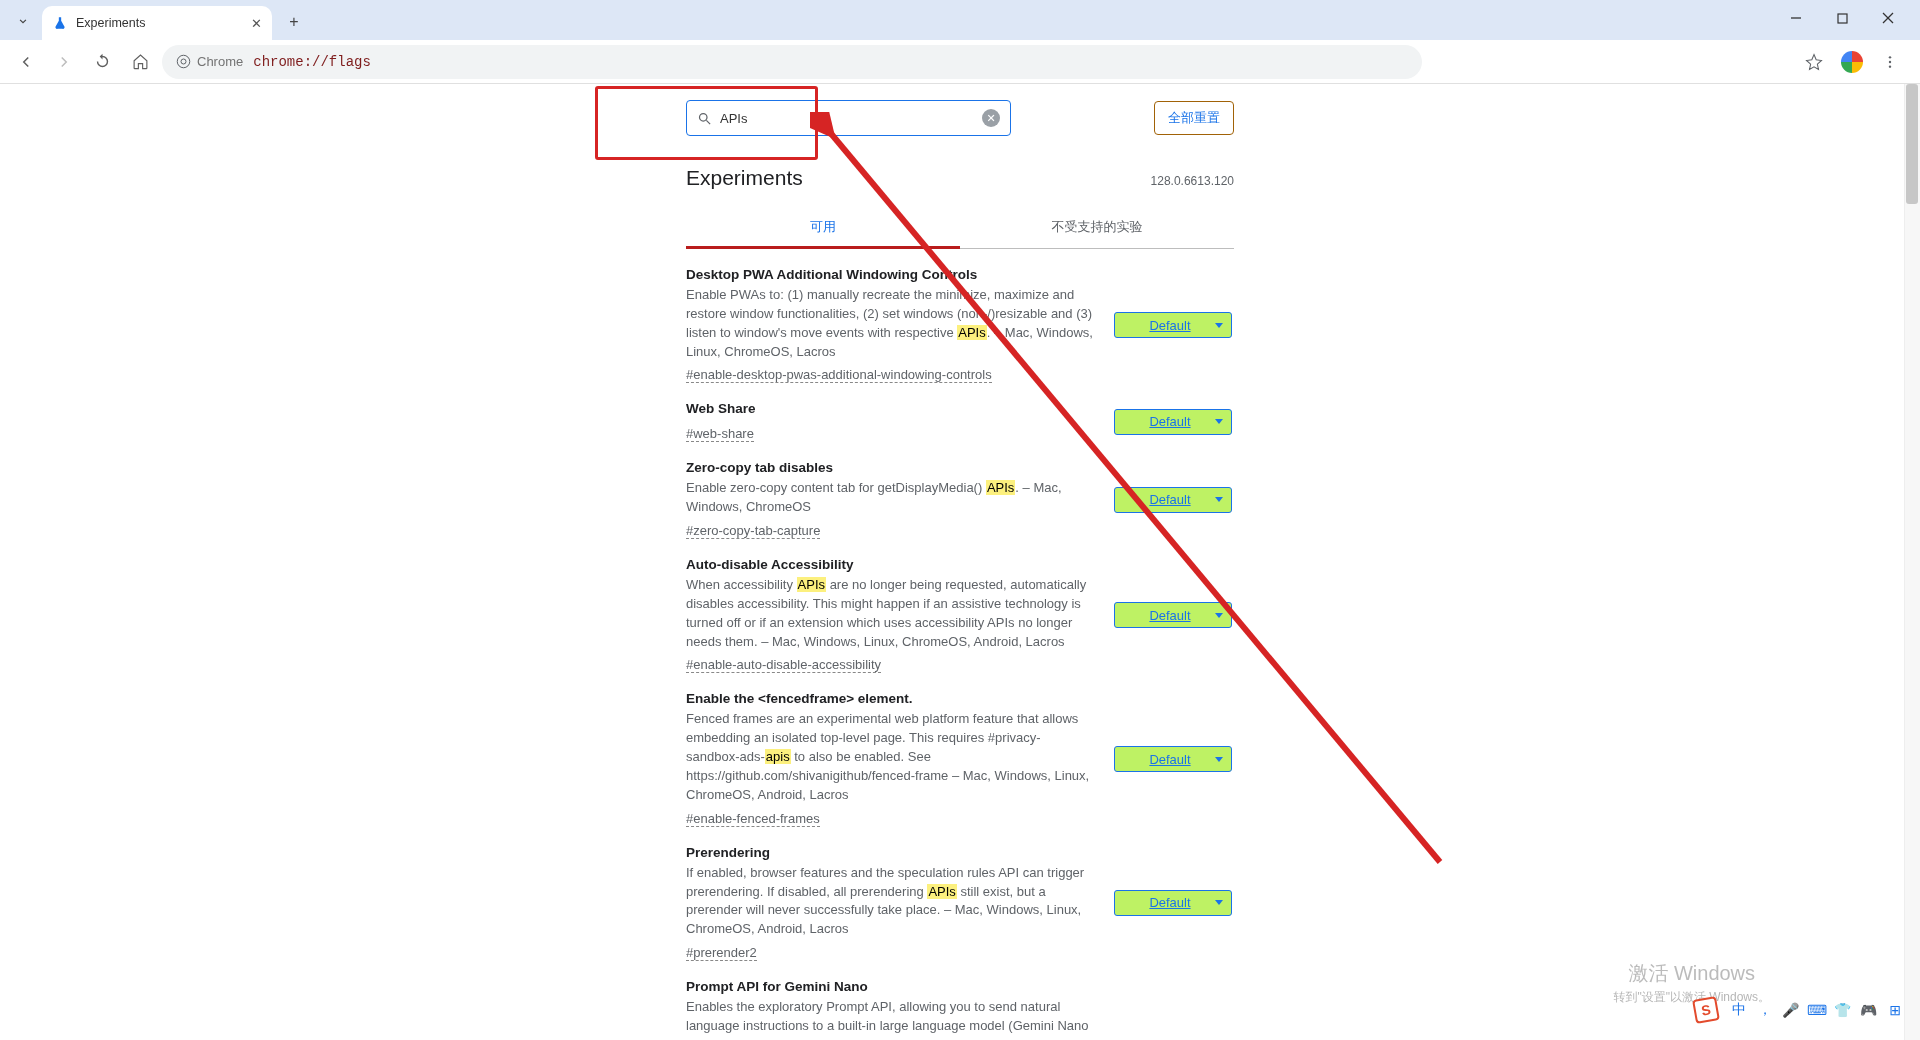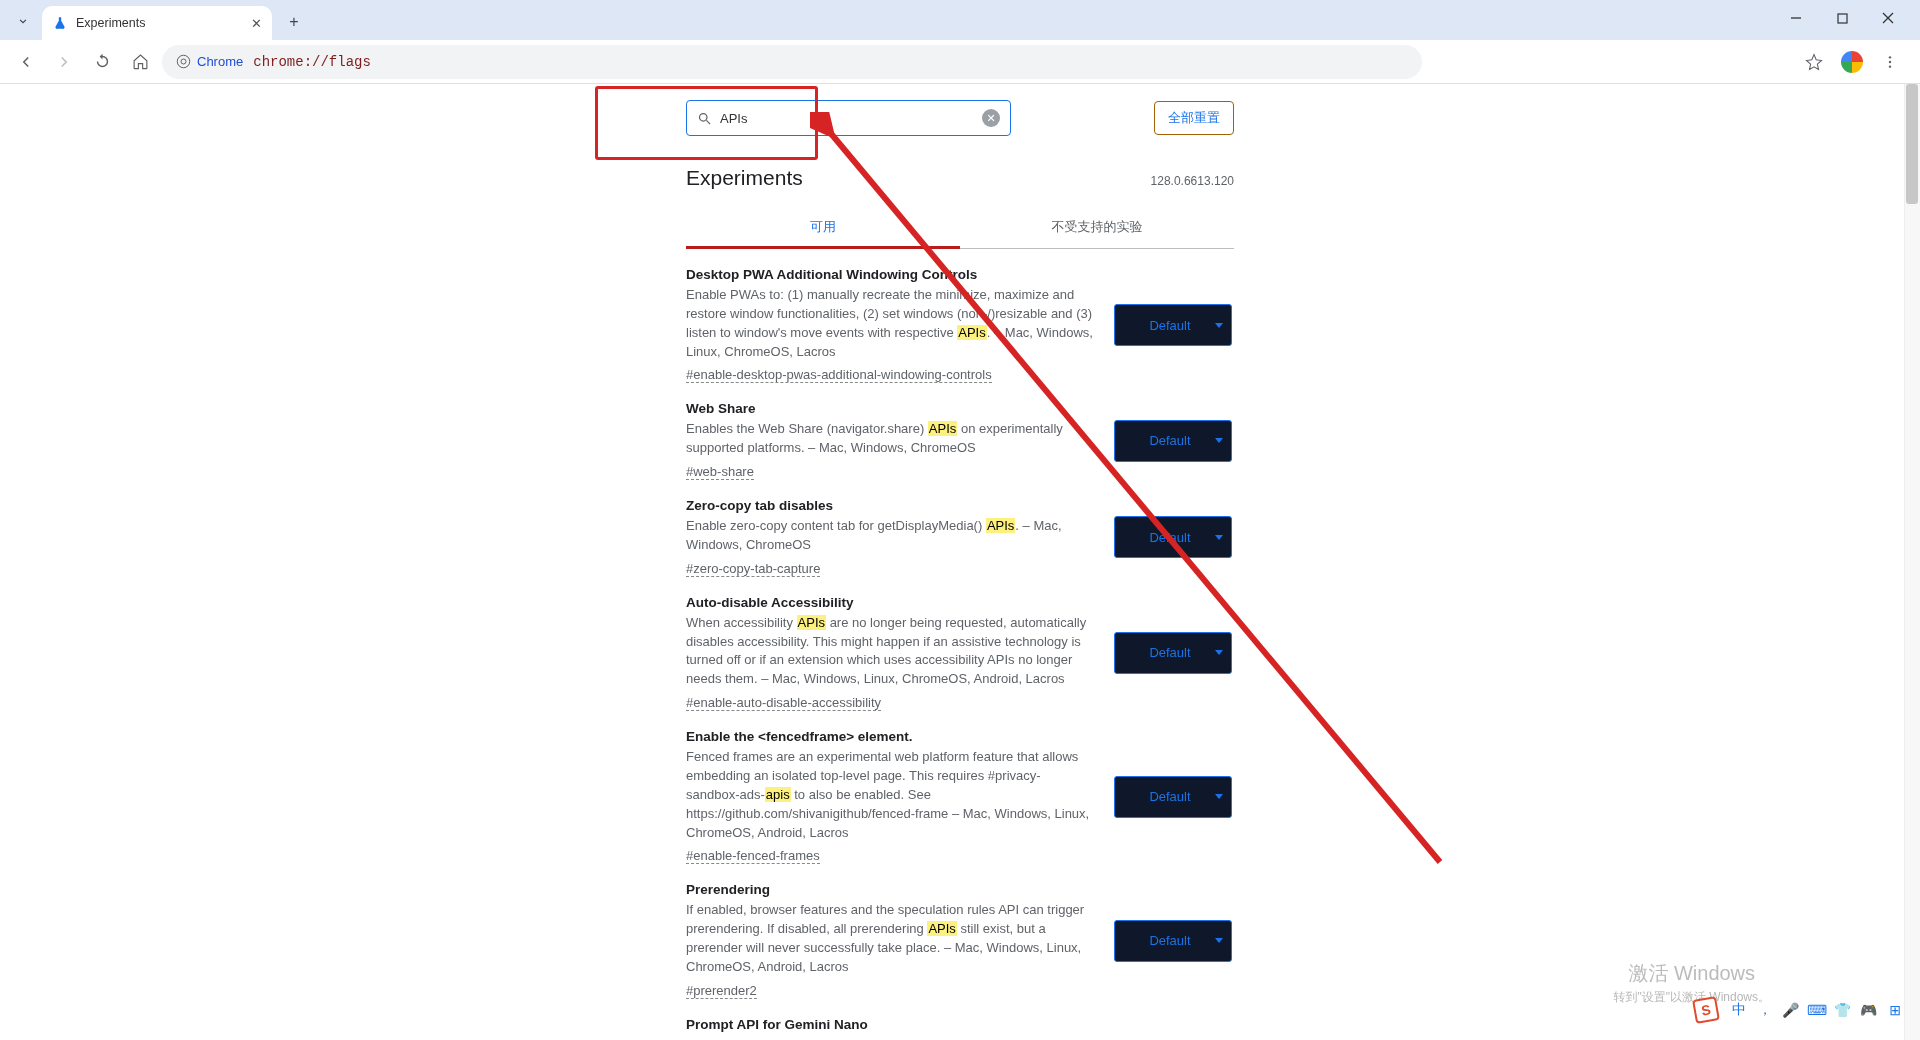--- a/index.html
+++ b/index.html
@@ -13,21 +13,21 @@
 .tab .tab-title { flex: 1; }
 .tab .close-x { color: #555; cursor: pointer; font-size: 13px; }
 .new-tab { width: 28px; height: 28px; margin-left: 8px; margin-bottom: 4px; display: flex; align-items: center; justify-content: center; color: #444; cursor: pointer; font-size: 16px; }
 .win-controls { margin-left: auto; display: flex; gap: 2px; margin-bottom: 8px; }
 .win-controls span { width: 44px; height: 28px; display: flex; align-items: center; justify-content: center; color: #333; cursor: pointer; }
 
 .toolbar { background: #fff; height: 44px; display: flex; align-items: center; padding: 0 10px; gap: 6px; border-bottom: 1px solid #e0e0e0; }
 .nav-btn { width: 32px; height: 32px; display: flex; align-items: center; justify-content: center; color: #555; cursor: pointer; border-radius: 50%; }
 .nav-btn.disabled { color: #b8b8b8; }
 .omnibox { flex: 0 0 1260px; height: 34px; background: #f1f3f4; border-radius: 17px; display: flex; align-items: center; padding: 0 14px; gap: 10px; font-size: 14px; color: #555; }
-.omnibox .chrome-chip { display: flex; align-items: center; gap: 6px; color: #1d4ed8; font-size: 13px; }
+.omnibox .chrome-chip { display: flex; align-items: center; gap: 6px; color: #737373; font-size: 13px; }
 .omnibox .url-text { color: #7f1d1d; font-family: Liberation Mono, monospace; }
 .toolbar-right { margin-left: auto; display: flex; align-items: center; gap: 10px; padding-right: 6px; }
 .toolbar-right .ico { width: 28px; height: 28px; display: flex; align-items: center; justify-content: center; color: #5f6368; cursor: pointer; }
 .avatar { width: 22px; height: 22px; border-radius: 50%; background: conic-gradient(#ea4335 0 90deg,#fbbc05 90deg 180deg,#34a853 180deg 270deg,#4285f4 270deg 360deg); }
 
 
 .page-viewport { position: relative; height: calc(1040px - 84px); overflow: hidden; }
 .page-content { width: 100%; padding-top: 6px; }
 .scrollbar-track { position: absolute; top: 0; right: 0; width: 16px; height: 100%; background: #f7f7f7; border-left: 1px solid #eee; }
 .scrollbar-thumb { position: absolute; top: 0; right: 2px; width: 12px; height: 120px; background: #c7c7c7; border-radius: 3px; }
@@ -46,21 +46,21 @@
 .tabs-row .ftab { flex: 1; text-align: center; padding: 10px 0; font-size: 13px; color: #5f6368; cursor: pointer; }
 .tabs-row .ftab.active { color: #1a73e8; border-bottom: 3px solid #b91c1c; margin-bottom: -1px; }
 
 .flag { margin-top: 18px; display: flex; gap: 20px; }
 .flag-left { flex: 1; }
 .flag-title { font-size: 13.5px; font-weight: 600; color: #202124; margin-bottom: 4px; }
 .flag-desc { font-size: 13px; color: #5f6368; line-height: 1.45; }
 .flag-desc mark { background: #fcf07e; padding: 0 1px; }
 .flag-hash { font-size: 13px; color: #5f6368; border-bottom: 1px dashed #888; display: inline-block; margin-top: 6px; cursor: pointer; }
 .flag-right { width: 120px; flex-shrink: 0; display: flex; align-items: center; }
-.dropdown { width: 118px; height: 42px; border: 1px solid #1a73e8; border-radius: 3px; background: #0f172a; color: #1a73e8; font-size: 13px; display: flex; align-items: center; justify-content: center; gap: 14px; cursor: pointer; position: relative; padding-right: 6px; }
+.dropdown { width: 118px; height: 26px; border: 1px solid #1a73e8; border-radius: 3px; background: #bef264; color: #1a73e8; font-size: 13px; display: flex; align-items: center; justify-content: center; gap: 14px; cursor: pointer; position: relative; padding-right: 6px; text-decoration: underline; }
 .dropdown::after { content: ""; border-left: 4px solid transparent; border-right: 4px solid transparent; border-top: 5px solid #1a73e8; position: absolute; right: 8px; }
 
 
 .annot-box { position: absolute; border: 3px solid #d62424; border-radius: 3px; pointer-events: none; }
 .annot-arrow { position: absolute; pointer-events: none; }
 
 
 .watermark { position: absolute; right: 150px; bottom: 34px; text-align: left; color: rgba(120,120,120,0.55); font-size: 12px; line-height: 1.5; }
 .watermark .l1 { font-size: 20px; color: rgba(120,120,120,0.5); text-align: center; }
 .tray { position: absolute; right: 16px; bottom: 18px; display: flex; gap: 8px; align-items: center; }
@@ -185,21 +185,21 @@
       </div>
 
       <div id="flags-list">
           <div class="flag">
             <div class="flag-left"><div class="flag-title">Desktop PWA Additional Windowing Controls</div><div class="flag-desc">Enable PWAs to: (1) manually recreate the minimize, maximize and restore window functionalities, (2) set windows (non-/)resizable and (3) listen to window's move events with respective <mark>APIs</mark>. – Mac, Windows, Linux, ChromeOS, Lacros</div><a class="flag-hash">#enable-desktop-pwas-additional-windowing-controls</a></div>
             <div class="flag-right">
               <div class="dropdown">Default</div>
             </div>
           </div>
           <div class="flag">
-            <div class="flag-left"><div class="flag-title">Web Share</div><div class="flag-desc">Enables the Web Share (navigator.share) <mark>APIs</mark> on experimentally supported platforms. – Mac, Windows, ChromeOS</div><a class="flag-hash">#web-share</a></div>
+            <div class="flag-left"><div class="flag-title">Web Share</div><a class="flag-hash">#web-share</a></div>
             <div class="flag-right">
               <div class="dropdown">Default</div>
             </div>
           </div>
           <div class="flag">
             <div class="flag-left"><div class="flag-title">Zero-copy tab disables</div><div class="flag-desc">Enable zero-copy content tab for getDisplayMedia() <mark>APIs</mark>. – Mac, Windows, ChromeOS</div><a class="flag-hash">#zero-copy-tab-capture</a></div>
             <div class="flag-right">
               <div class="dropdown">Default</div>
             </div>
           </div>

